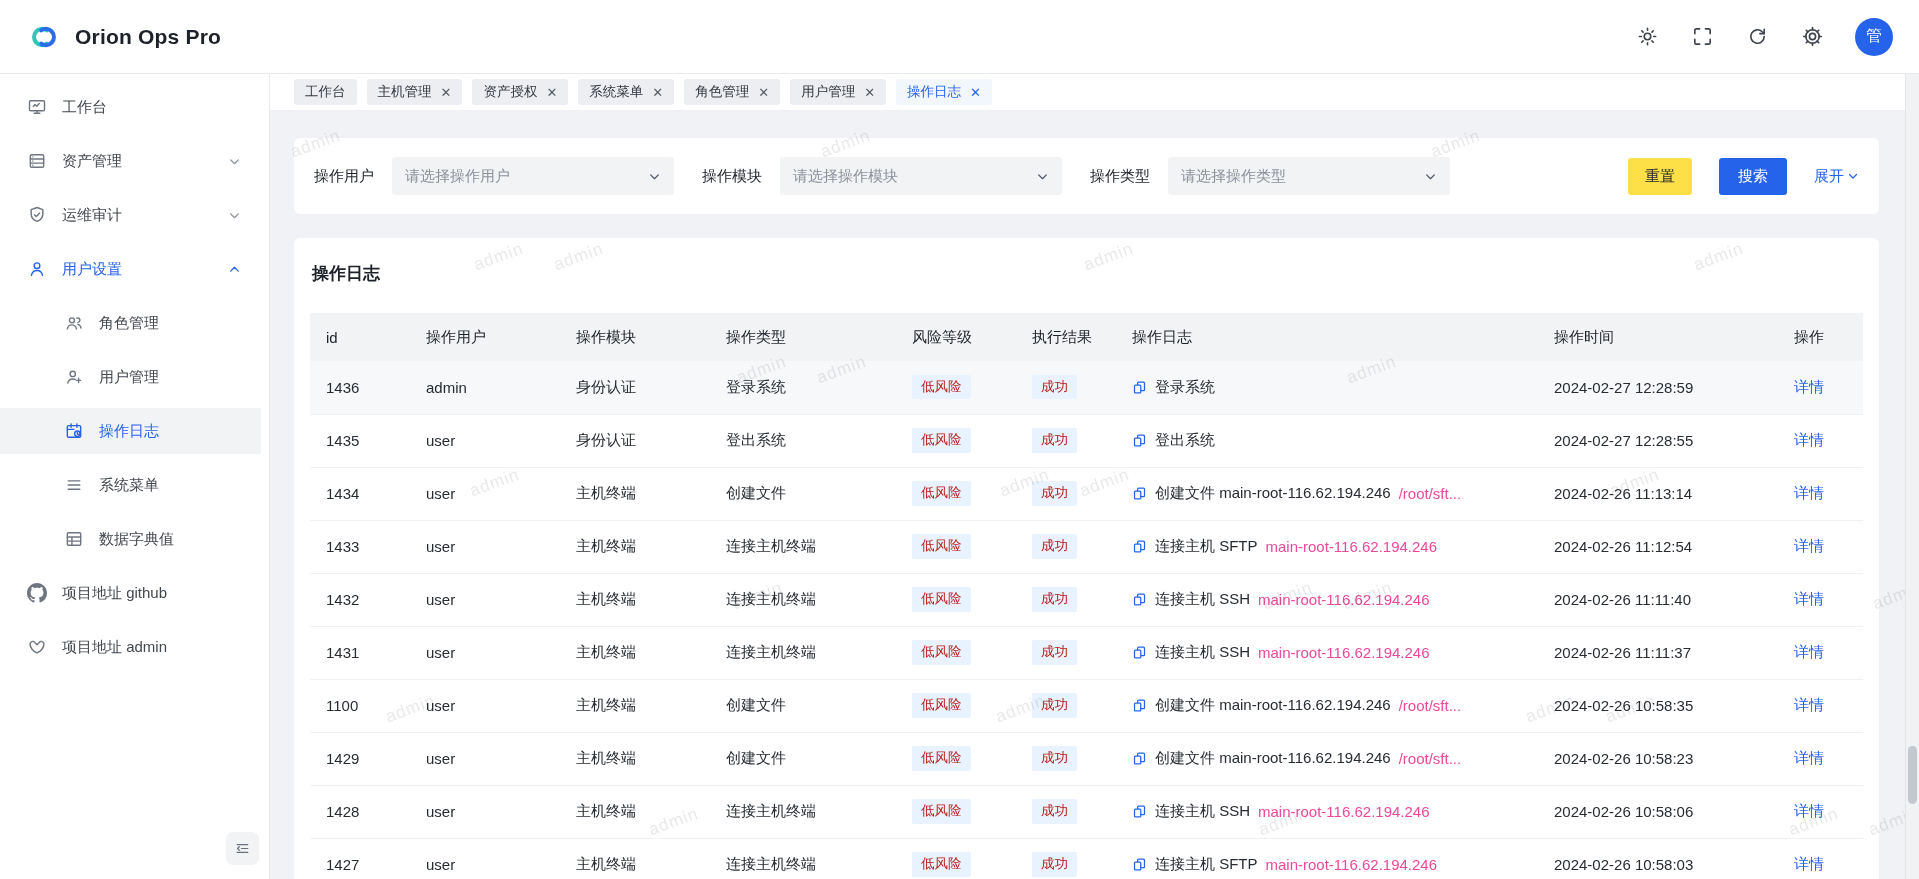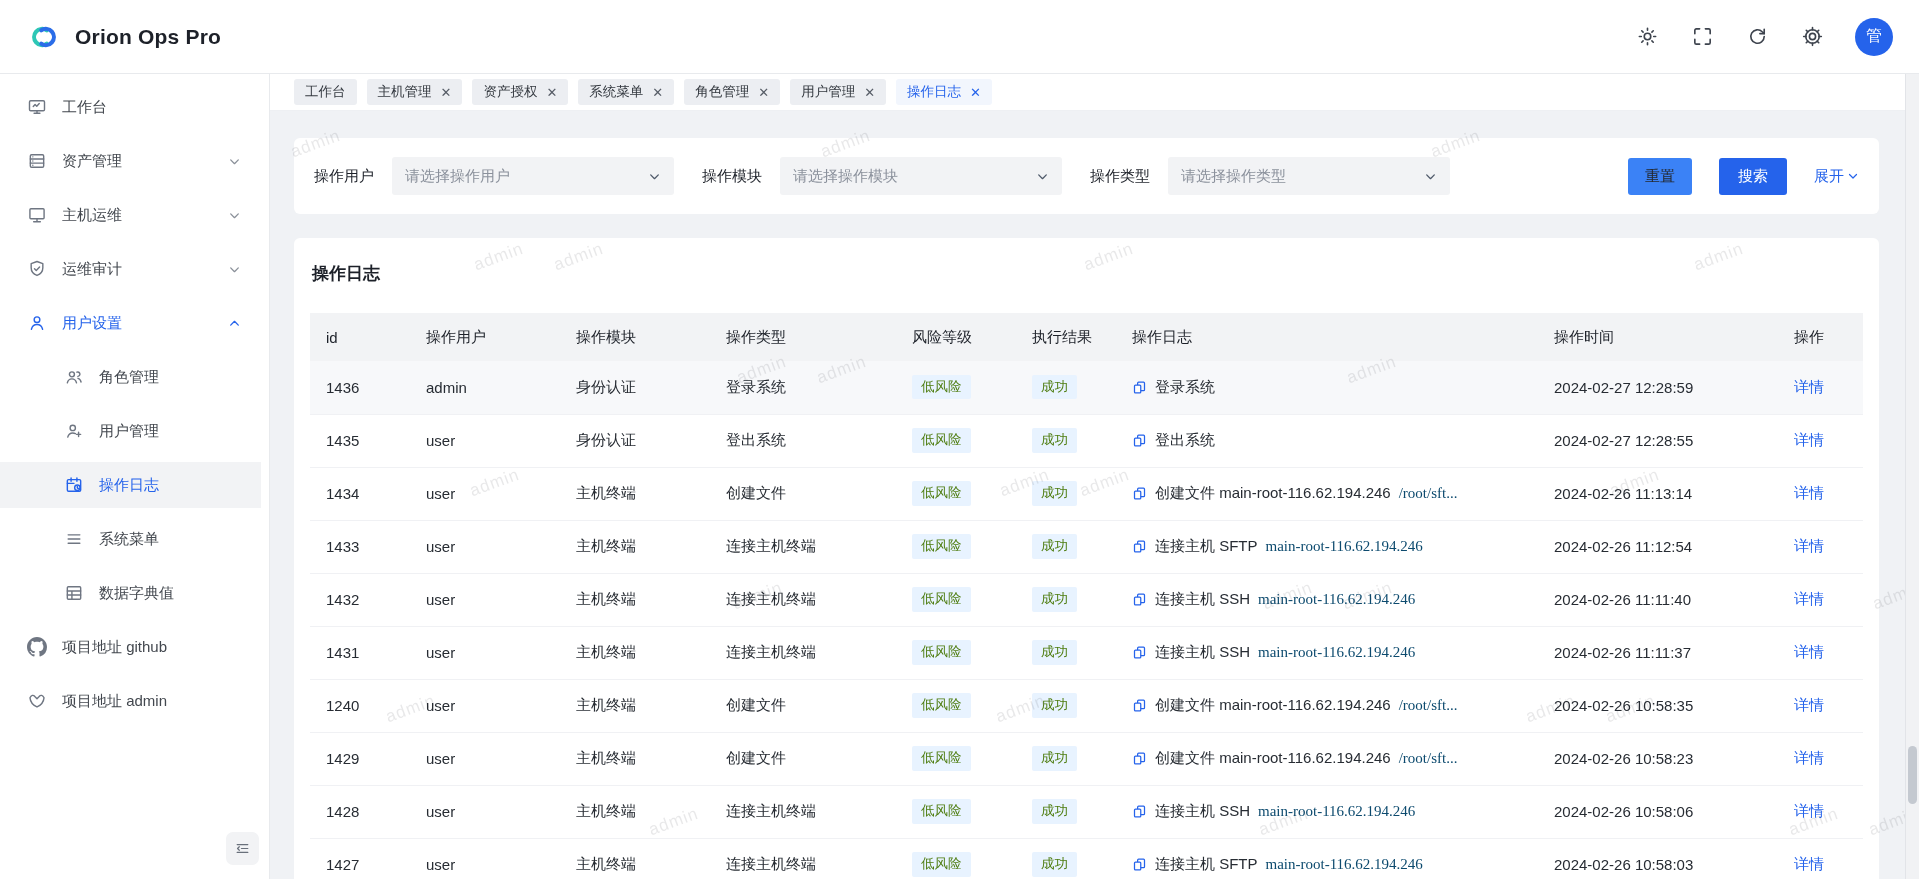--- a/index.html
+++ b/index.html
@@ -68,45 +68,45 @@
   .filter-item { display:flex; align-items:center; margin-right:28px; }
   .filter-label { color:#1d2129; margin-right:18px; white-space:nowrap; }
   .select {
     width:282px; height:38px; background:#f2f3f5; border-radius:3px;
     display:flex; align-items:center; padding:0 13px; color:#8b919c; cursor:pointer;
   }
   .select .sel-chevron { margin-left:auto; color:#4e5969; display:flex; }
   .select .sel-chevron svg { width:13px; height:13px; }
   .filter-actions { margin-left:auto; display:flex; align-items:center; gap:27px; }
   .btn { height:37px; border:none; border-radius:3px; font-size:15px; cursor:pointer; font-family:inherit; }
-  .btn-reset { background:#3b82f6; color:#24282e; padding:0 17px; }
+  .btn-reset { background:#fde047; color:#24282e; padding:0 17px; }
   .btn-search { background:#2563eb; color:#fff; padding:2px 19px;text-align:center; }
   .expand-link { color:#2563eb; display:flex; align-items:center; gap:3px; cursor:pointer; }
   .expand-link svg { width:12px; height:12px; }
   
   .table-card { margin:24px 26px 0 24px; background:#fff; border-radius:6px; padding:20px 16px; height:740px; }
   .panel-title { font-size:17px; font-weight:700; color:#1d2129; margin:4px 0 28px 2px; }
   table.log-table { width:100%; border-collapse:collapse; font-size:15px; table-layout:fixed; }
   .log-table thead th {
     background:#f2f3f5; height:48px; text-align:left; padding:0 16px;
     font-weight:500; color:#1d2129; white-space:nowrap;
   }
   .log-table tbody td {
     height:53px; padding:0 16px; border-bottom:1px solid #f0f1f4;
     color:#272c33; white-space:nowrap; overflow:hidden;
   }
   .log-table tbody tr:first-child td { background:#f7f8fa; }
   .badge {
-    display:inline-block; padding:3px 9px; background:#e8f3ff; color:#4d7c0f;
+    display:inline-block; padding:3px 9px; background:#e8f3ff; color:#b91c1c;
     border-radius:2px; font-size:13.5px; line-height:1.35;
   }
   .log-cell { display:flex; align-items:center; gap:8px; overflow:hidden; }
   .copy-icon { color:#2563eb; display:flex; flex:0 0 15px; }
   .copy-icon svg { width:15px; height:15px; }
-  .log-link { color:#0c4a6e;font-family:Liberation Serif, serif; }
+  .log-link { color:#ec4899; }
   .action-link { color:#2563eb; cursor:pointer; }
   
   .watermark-layer { position:absolute; top:0; left:0; width:100%; height:100%; pointer-events:none; z-index:20; overflow:hidden; }
   .wm {
     position:absolute; font-size:17px; color:rgba(29,33,41,0.10);
     transform:rotate(-20deg); white-space:nowrap; letter-spacing:1px;
   }
   
   .scrollbar {
     position:fixed; right:0; top:74px; bottom:0; width:14px;
@@ -189,34 +189,20 @@
         <span>资产管理</span>
         <span class="chevron" style="display: flex;">
           <svg viewBox="0 0 24 24" fill="none" stroke="currentColor" stroke-width="2.4" stroke-linecap="round" stroke-linejoin="round">
             <path d="M5 9l7 7 7-7"></path>
           </svg>
         </span>
       </div>
       <div class="side-item">
         <span class="s-icon" style="display: flex;">
           <svg viewBox="0 0 24 24" fill="none" stroke="currentColor" stroke-width="1.7" stroke-linecap="round" stroke-linejoin="round">
-            <rect x="3.5" y="4.5" width="17" height="12" rx="1.2"></rect>
-            <path d="M12 16.5v3.5M8 20h8"></path>
-          </svg>
-        </span>
-        <span>主机运维</span>
-        <span class="chevron" style="display: flex;">
-          <svg viewBox="0 0 24 24" fill="none" stroke="currentColor" stroke-width="2.4" stroke-linecap="round" stroke-linejoin="round">
-            <path d="M5 9l7 7 7-7"></path>
-          </svg>
-        </span>
-      </div>
-      <div class="side-item">
-        <span class="s-icon" style="display: flex;">
-          <svg viewBox="0 0 24 24" fill="none" stroke="currentColor" stroke-width="1.7" stroke-linecap="round" stroke-linejoin="round">
             <path d="M12 3l7 2.6v4.9c0 4.6-3 7.7-7 9.2-4-1.5-7-4.6-7-9.2V5.6L12 3z"></path>
             <path d="M9 11.6l2.1 2.1 4-4.2"></path>
           </svg>
         </span>
         <span>运维审计</span>
         <span class="chevron" style="display: flex;">
           <svg viewBox="0 0 24 24" fill="none" stroke="currentColor" stroke-width="2.4" stroke-linecap="round" stroke-linejoin="round">
             <path d="M5 9l7 7 7-7"></path>
           </svg>
         </span>
@@ -544,21 +530,21 @@
                   </svg>
                 </span>
                 <span>连接主机 SSH </span>
                 <span class="log-link">main-root-116.62.194.246</span>
               </div>
             </td>
             <td>2024-02-26 11:11:37</td>
             <td><span class="action-link">详情</span></td>
           </tr>
           <tr>
-            <td>1240</td>
+            <td>1100</td>
             <td>user</td>
             <td>主机终端</td>
             <td>创建文件</td>
             <td><span class="badge">低风险</span></td>
             <td><span class="badge">成功</span></td>
             <td>
               <div class="log-cell">
                 <span class="copy-icon" style="display: flex;">
                   <svg viewBox="0 0 24 24" fill="none" stroke="currentColor" stroke-width="2">
                     <rect x="9" y="3.5" width="11" height="13.5" rx="1.5"></rect>

